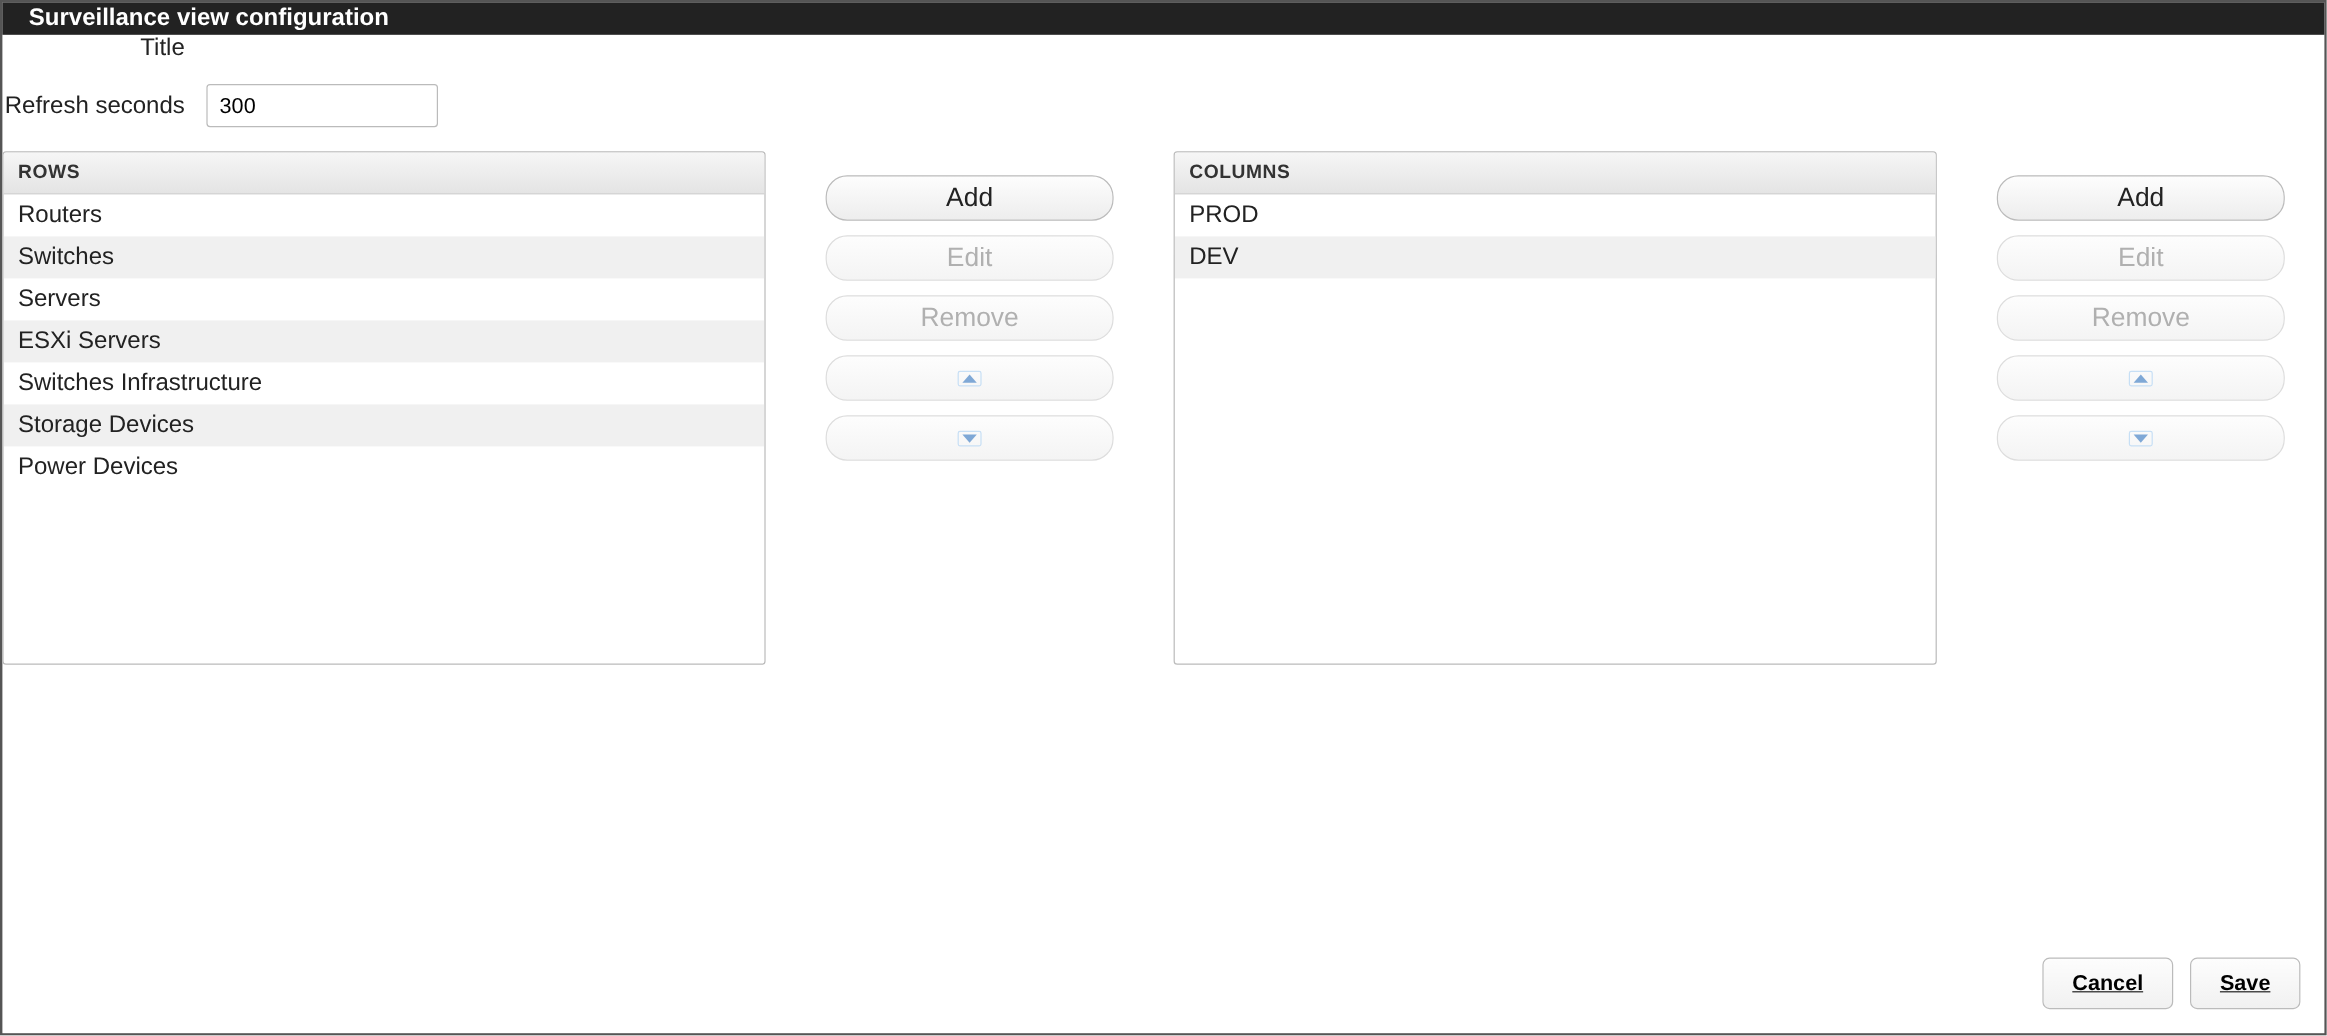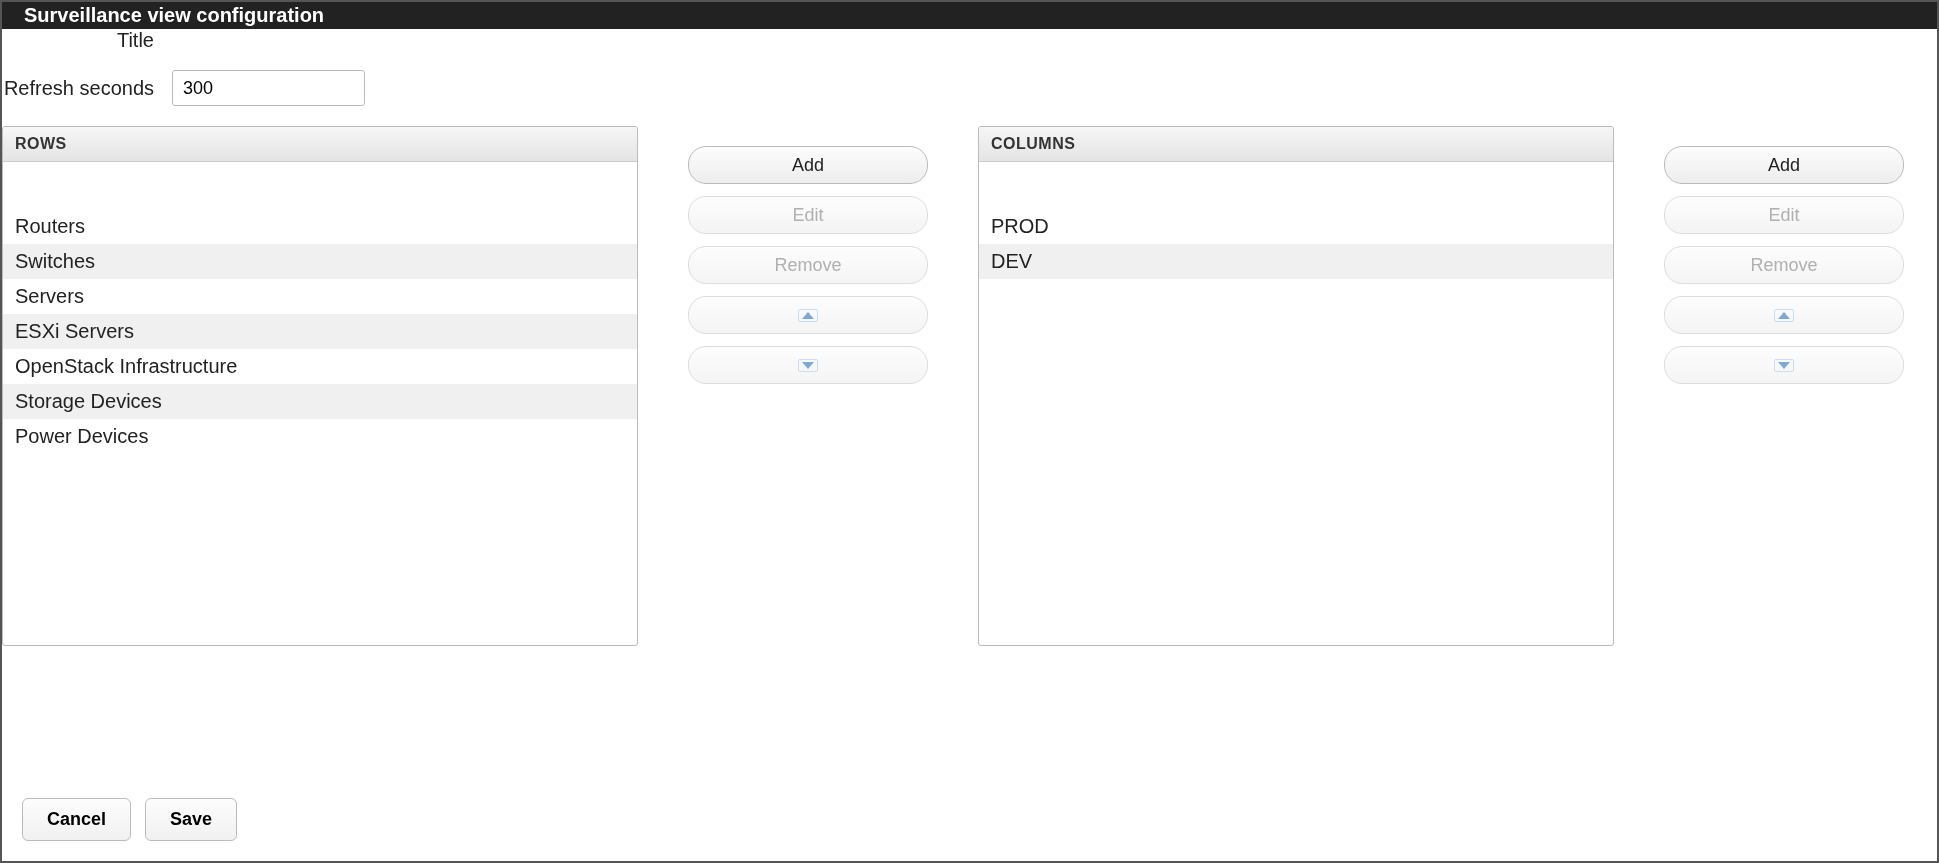--- a/index.html
+++ b/index.html
@@ -58,28 +58,27 @@
     gap: 50px;
     margin-top: 20px;
   }
   .panel-group {
     display: flex;
     gap: 50px;
     align-items: flex-start;
   }
   .listbox {
     width: 636px;
-    height: 520px;
+    height: 428px;
     border: 1px solid #bbb;
     border-radius: 3px;
     background: #fff;
     overflow: hidden;
     display: flex;
     flex-direction: column;
-    gap: 47px;
   }
   .listbox-header {
     background: linear-gradient(#f6f6f6, #e4e4e4);
     border-bottom: 1px solid #ccc;
     padding: 8px 12px;
     font-weight: bold;
     font-size: 16px;
     letter-spacing: 0.5px;
     color: #333;
   }
@@ -102,21 +101,21 @@
     gap: 12px;
     width: 240px;
     padding-top: 20px;
   }
   .btn {
     width: 100%;
     height: 38px;
     border: 1px solid #bbb;
     border-radius: 18px;
     background: linear-gradient(#fdfdfd, #ededed);
-    font-size: 18px;
+    font-size: 22px;
     color: #222;
     cursor: pointer;
     display: flex;
     align-items: center;
     justify-content: center;
   }
   .btn.disabled {
     color: #b0b0b0;
     cursor: default;
     background: linear-gradient(#fdfdfd, #f4f4f4);
@@ -138,22 +137,24 @@
     border: 1px solid #c7dff5;
     padding: 2px 3px;
     display: inline-flex;
     align-items: center;
     justify-content: center;
     border-radius: 2px;
   }
 
   .footer {
     display: flex;
+    justify-content: flex-end;
     gap: 14px;
     padding: 20px;
+    text-decoration: underline;
   }
   .footer-btn {
     padding: 10px 24px;
     border: 1px solid #bbb;
     border-radius: 6px;
     background: linear-gradient(#fdfdfd, #f1f1f1);
     font-size: 18px;
     font-weight: bold;
     cursor: pointer;
   }
@@ -178,21 +179,21 @@
     <div class="panels">
 
       <div class="panel-group">
         <div class="listbox">
           <div class="listbox-header">ROWS</div>
           <div class="listbox-items">
             <div class="list-item">Routers</div>
             <div class="list-item">Switches</div>
             <div class="list-item">Servers</div>
             <div class="list-item">ESXi Servers</div>
-            <div class="list-item">OpenStack Infrastructure</div>
+            <div class="list-item">Switches Infrastructure</div>
             <div class="list-item">Storage Devices</div>
             <div class="list-item">Power Devices</div>
           </div>
         </div>
         <div class="btn-stack">
           <button class="btn">Add</button>
           <button class="btn disabled">Edit</button>
           <button class="btn disabled">Remove</button>
           <button class="btn disabled">
             <span class="arrow-box">

